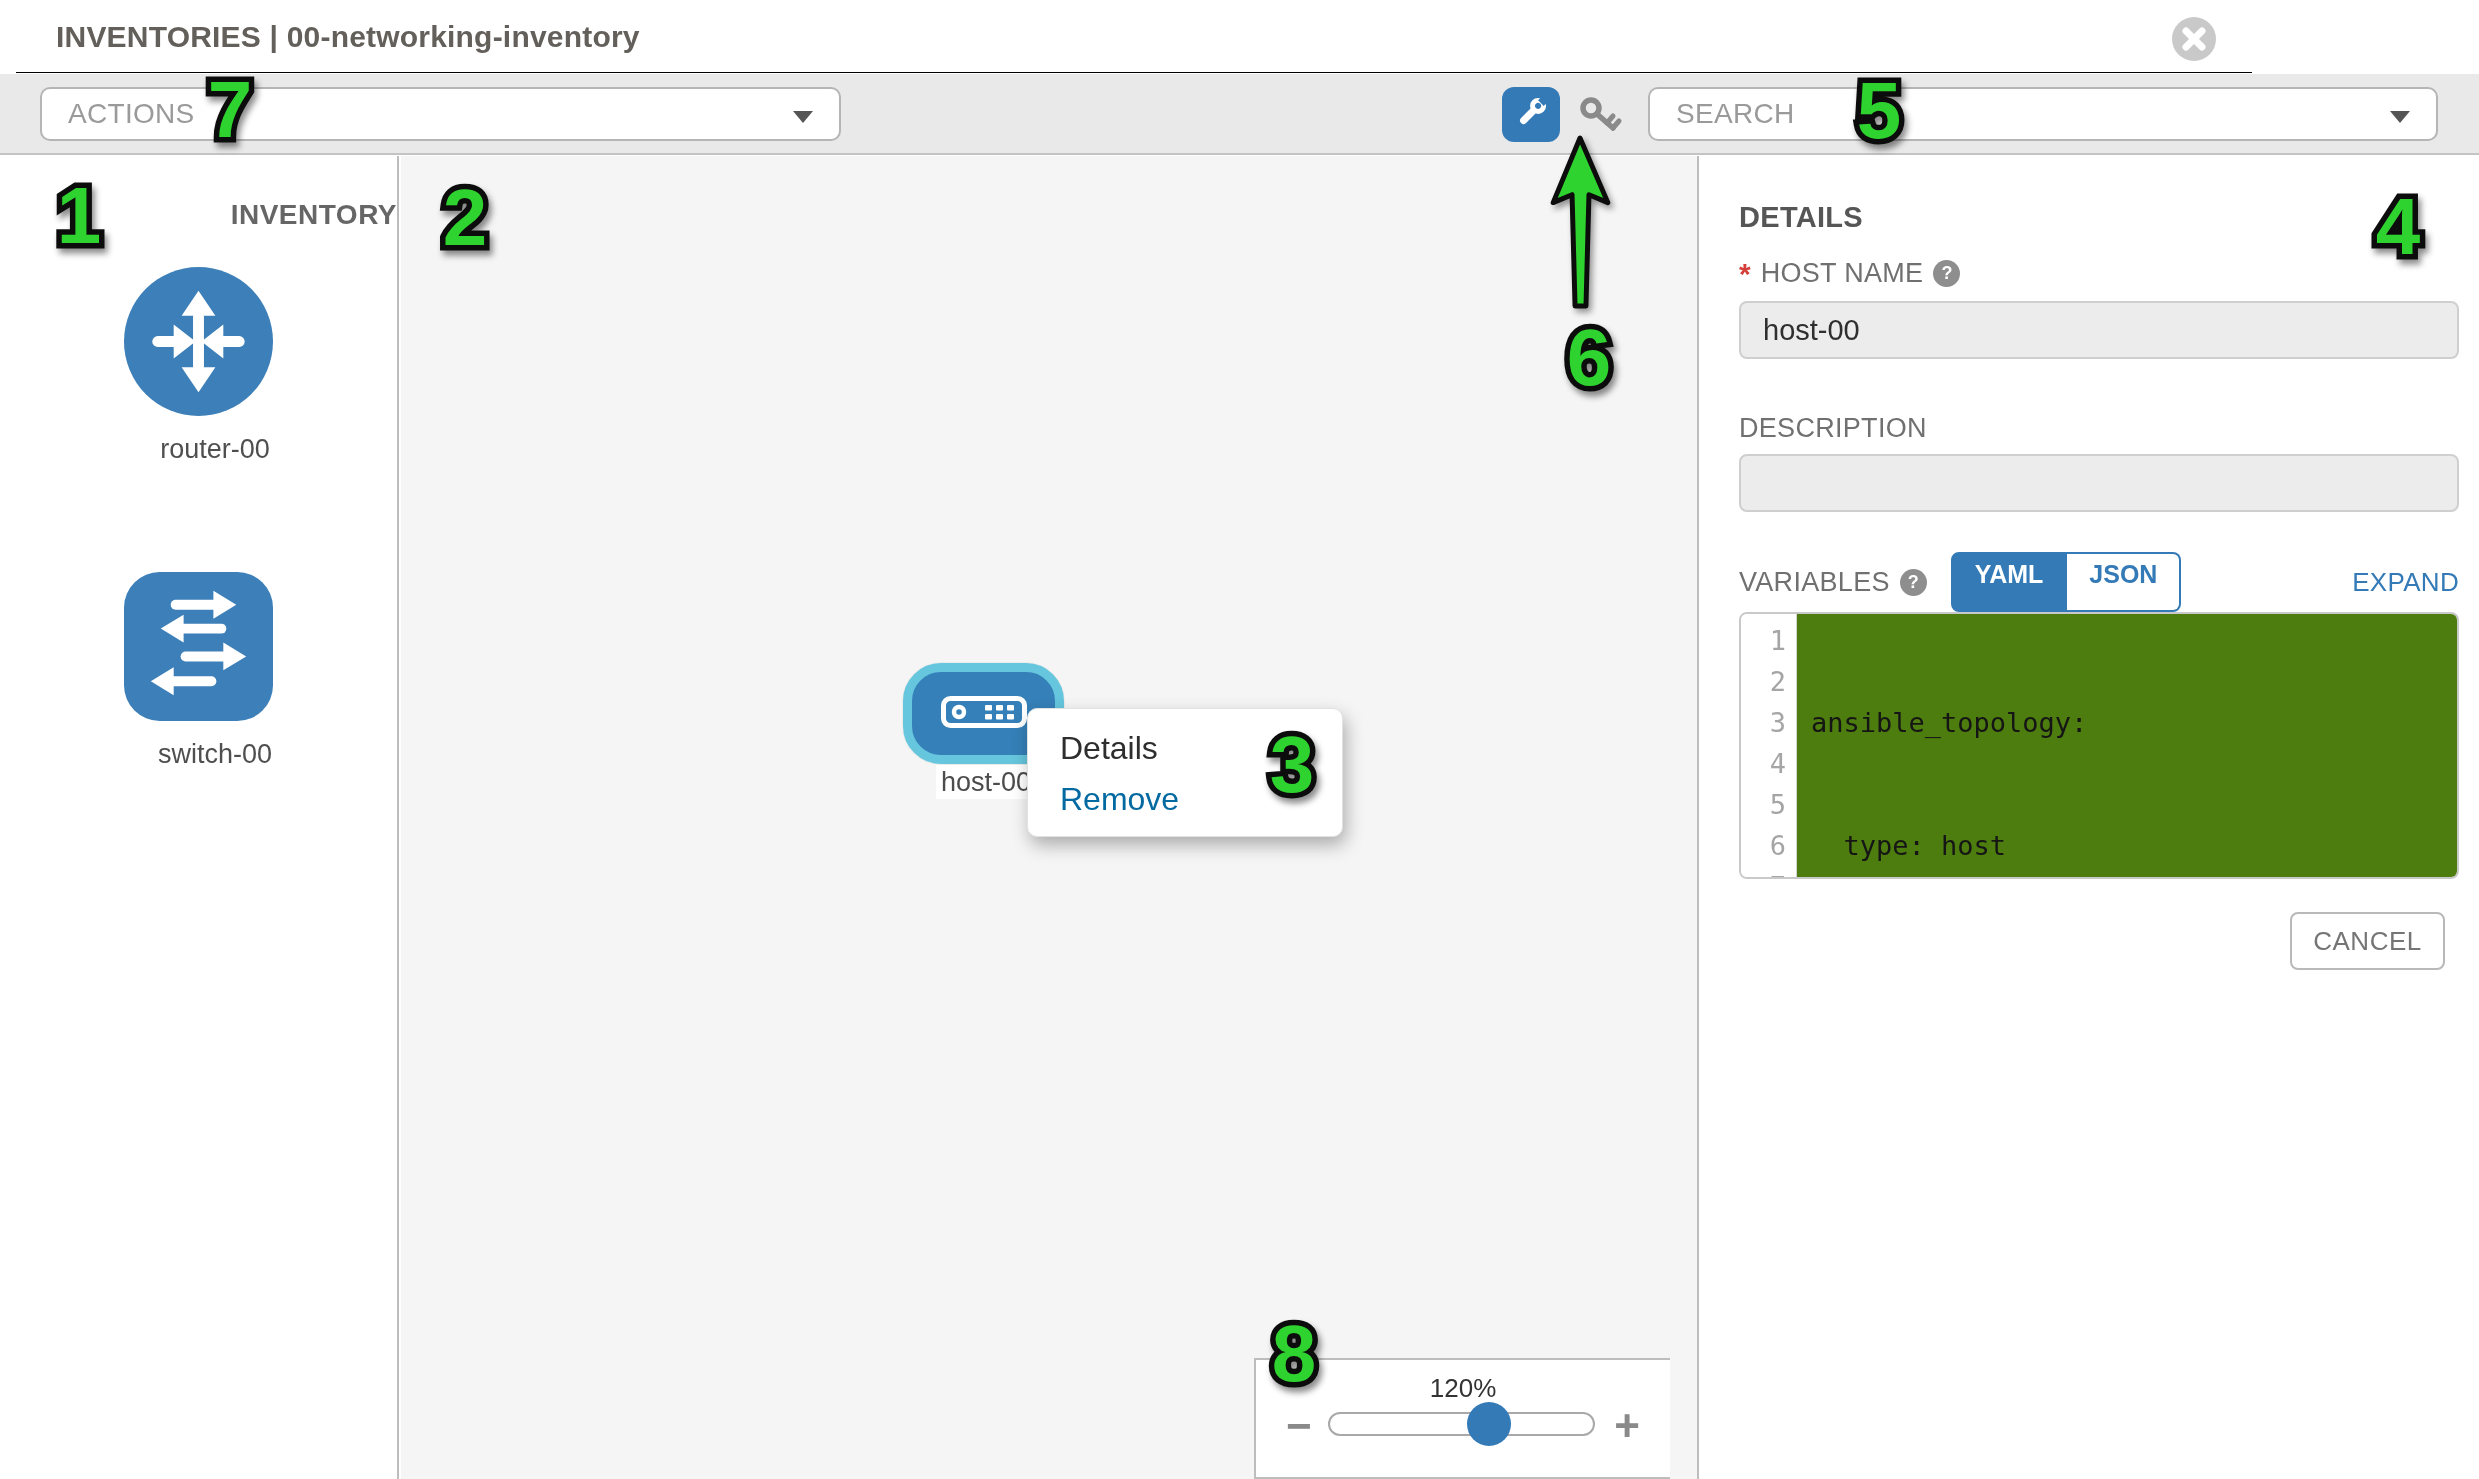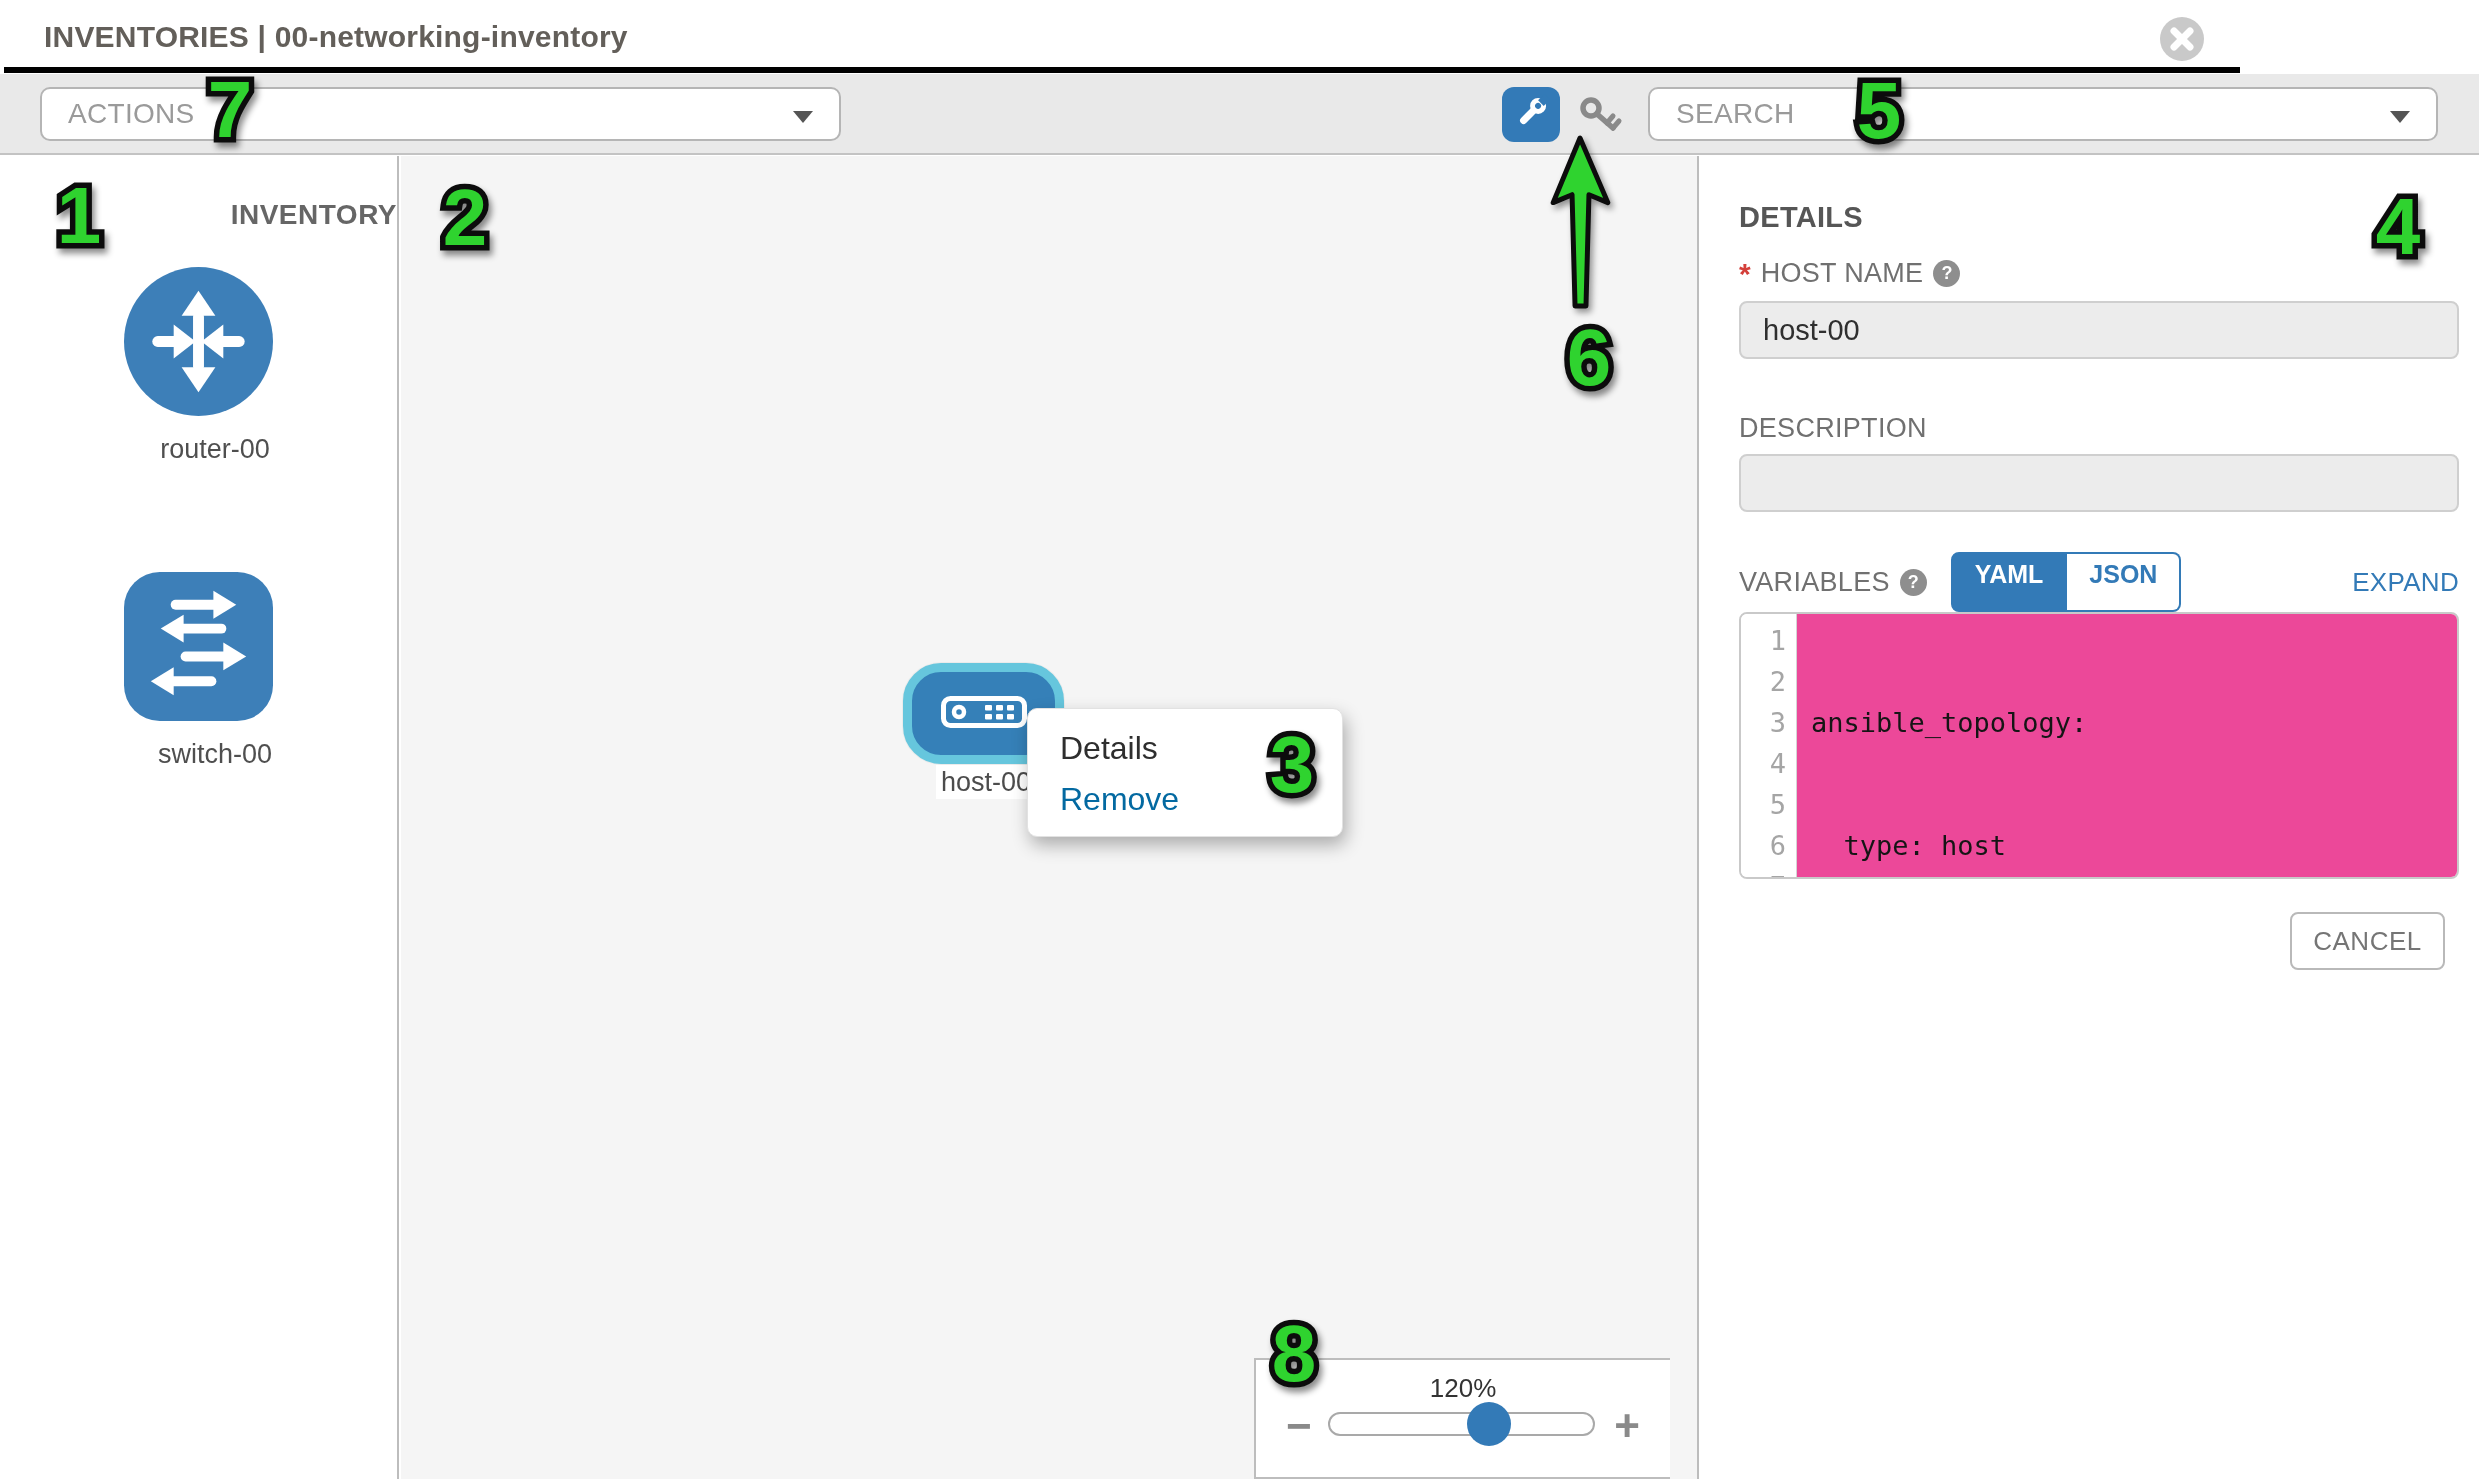--- a/index.html
+++ b/index.html
@@ -1,21 +1,21 @@
 <!DOCTYPE html>
 <html><head>
 <meta charset="utf-8">
 <style>
   * { margin:0; padding:0; box-sizing:border-box; }
   html,body { width:2480px; height:1480px; }
   body { font-family:"Liberation Sans", sans-serif; background:#ffffff; overflow:hidden; position:relative; }
   #app { position:absolute; inset:0; width:2480px; height:1480px; background:#fff; }
 
   
-  .header { position:absolute; left:4px; top:0; width:2236px; height:73px; background:#fff; border-bottom:6px solid #000000; }
+  .header { position:absolute; left:16px; top:0; width:2236px; height:73px; background:#fff; border-bottom:1px solid #000000; }
   .page-title { position:absolute; left:40px; top:0; height:73px; line-height:73px; font-size:30px; font-weight:700; color:#635f5a; letter-spacing:0.2px; }
   .close-btn { position:absolute; right:35px; top:16px; width:46px; height:46px; border:none; background:transparent; cursor:pointer; }
 
   
   .toolbar { position:absolute; left:0; top:74px; width:2480px; height:81px; background:#e9e9e9; border-bottom:2px solid #c3c3c3; }
   .select { position:absolute; top:13px; height:54px; background:#fff; border:2px solid #b5b5b5; border-radius:10px; cursor:pointer; }
   .select .ph { position:absolute; left:26px; top:50%; transform:translateY(-50%); font-size:28px; color:#9a9a9a; letter-spacing:0.3px; }
   .caret { position:absolute; right:26px; top:22px; width:0; height:0; border-left:10px solid transparent; border-right:10px solid transparent; border-top:12px solid #555; }
   .sel-actions { left:40px; width:801px; }
   .sel-search { left:1648px; width:790px; }
@@ -60,21 +60,21 @@
   .text-input { position:absolute; left:38px; width:720px; height:58px; background:#ececec; border:2px solid #cfcfcf; border-radius:8px; font-size:29px; color:#2f2f2f; line-height:54px; padding:0 22px; cursor:text; }
   .input-hostname { top:145px; }
   .input-description { top:298px; }
   .toggle-group { display:flex; margin-left:14px; cursor:pointer; }
   .toggle-btn { height:60px; line-height:40px; padding:0 22px; font-size:25px; font-weight:600; border:2px solid #337ab7; }
   .toggle-yaml { background:#337ab7; color:#fff; border-radius:8px 0 0 8px; }
   .toggle-json { background:#fff; color:#337ab7; border-left:none; border-radius:0 8px 8px 0; }
   .expand-link { margin-left:auto; font-size:26px; color:#337ab7; letter-spacing:0.3px; cursor:pointer; }
   .code-editor { position:absolute; left:38px; top:456px; width:720px; height:267px; border:2px solid #c9c9c9; border-radius:8px; overflow:hidden; display:flex; font-family:"DejaVu Sans Mono", monospace; }
   .gutter { width:56px; background:#fff; border-right:1px solid #d4d4d4; padding:6px 10px 0 0; text-align:right; color:#a5a5a5; font-size:27px; line-height:41px; }
-  .code-area { flex:1; background:#ec4899; padding:6px 0 0 14px; font-size:27px; line-height:41px; color:#151515; white-space:pre; cursor:text; }
+  .code-area { flex:1; background:#4d7c0f; padding:6px 0 0 14px; font-size:27px; line-height:41px; color:#151515; white-space:pre; cursor:text; }
   .cancel-btn { position:absolute; left:589px; top:756px; width:155px; height:58px; background:#fff; border:2px solid #b9b9b9; border-radius:8px; font-size:26px; color:#757575; letter-spacing:0.5px; font-family:"Liberation Sans",sans-serif; cursor:pointer; }
 
   
   .annot { position:absolute; transform:translate(-50%,-50%); font-size:80px; font-weight:800; line-height:80px; pointer-events:none; font-family:"Liberation Sans",sans-serif; }
   .annot .s { position:absolute; left:0; top:0; color:#0c0c0c; -webkit-text-stroke:11px #0c0c0c; filter:drop-shadow(3px 5px 3px rgba(0,0,0,0.45)); }
   .annot .f { position:relative; color:#2fd32f; }
   .arrow-wrap { position:absolute; left:1550px; top:135px; pointer-events:none; filter:drop-shadow(3px 4px 3px rgba(0,0,0,0.4)); }
 </style>
 </head>
 <body>

